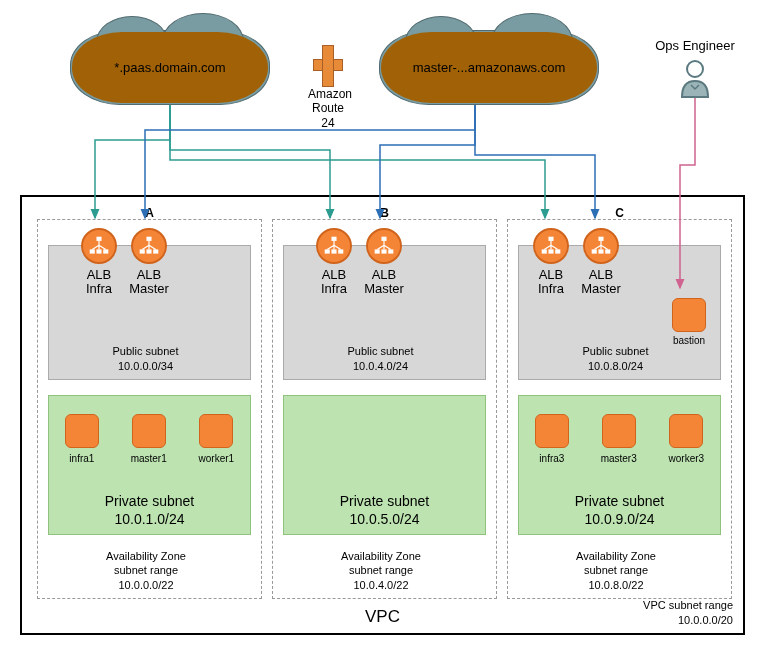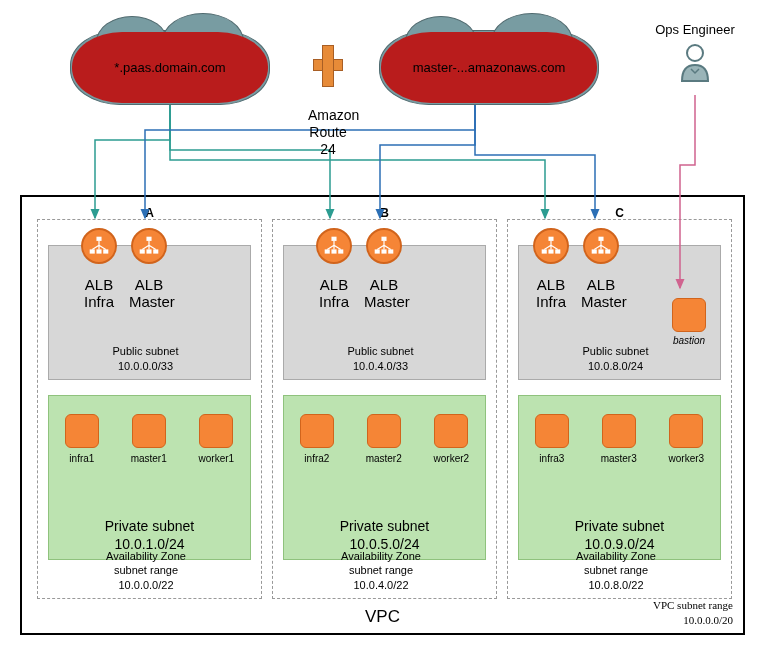--- a/index.html
+++ b/index.html
@@ -45,21 +45,21 @@
     z-index: -1;
   }
   .cloud::after {
     width: 80px; height: 55px;
     top: -18px; right: 25px;
     z-index: -1;
   }
   .cloud-mask {
     position: absolute;
     top: 1px; left: 1px; right: 1px; bottom: 1px;
-    background: #b91c1c;
+    background: #a16207;
     border-radius: 50px / 35px;
     display: flex;
     align-items: center;
     justify-content: center;
     z-index: 1;
   }
   #cloud1 { left: 70px; }
   #cloud2 { left: 379px; width: 220px; }
   
   .r53-box {
@@ -83,25 +83,25 @@
     border: 1px solid #a85e24;
   }
   .r53-icon .cross {
     position: absolute;
     top: 14px;
     left: 0; right: 0;
     height: 12px;
     background: #e78b38;
     border: 1px solid #a85e24;
   }
-  .r53-label { font-size: 14px; margin-top: 20px; line-height: 1.2; }
+  .r53-label { font-size: 12px; margin-top: 0; line-height: 1.2; }
   
   .ops {
     position: absolute;
-    top: 22px; left: 650px;
+    top: 38px; left: 650px;
     width: 90px;
     text-align: center;
     font-size: 13px;
     z-index: 3;
   }
   .ops-icon {
     margin: 6px auto 0;
     width: 34px;
   }
   
@@ -118,21 +118,20 @@
     text-align: center;
     font-weight: normal;
     font-size: 17px;
   }
   .vpc-range {
     position: absolute;
     bottom: 6px; right: 10px;
     text-align: right;
     font-size: 11px;
     line-height: 1.3;
-    font-family: Liberation Serif, serif;
   }
   
   .az {
     position: absolute;
     top: 22px;
     width: 225px;
     height: 380px;
     border: 1px dashed #999;
     background: #fff;
   }
@@ -187,40 +186,40 @@
     border-radius: 50%;
     background: #f58536;
     border: 2px solid #d1641c;
     margin: 0 auto;
     position: relative;
   }
   .alb-inner {
     position: absolute;
     top: 5px; left: 5px; right: 5px; bottom: 5px;
   }
-  .alb-label { font-size: 15px; margin-top: 13px; line-height: 1.1; }
+  .alb-label { font-size: 13px; margin-top: 4px; line-height: 1.1; }
   
   .bastion-wrap {
     position: absolute;
     top: 52px; right: 14px;
     text-align: center;
   }
   .node {
     width: 34px; height: 34px;
     border-radius: 6px;
     background: #f58536;
     border: 1px solid #d1641c;
     margin: 0 auto;
   }
-  .bastion-label { font-size: 10px; margin-top: 3px; font-style: italic; }
+  .bastion-label { font-size: 10px; margin-top: 3px; }
   
   .privnet {
     position: absolute;
     top: 175px; left: 10px; right: 10px;
-    height: 165px;
+    height: 140px;
     background: #bce3b0;
     border: 1px solid #8fc27d;
   }
   .privnet .label {
     position: absolute;
     bottom: 6px; left: 0; right: 0;
     text-align: center;
     font-size: 14px;
     line-height: 1.3;
   }
@@ -330,21 +329,21 @@
                   <rect x="10" y="2" width="6" height="5" fill="#fff"></rect>
                   <rect x="2" y="17" width="6" height="5" fill="#fff"></rect>
                   <rect x="10" y="17" width="6" height="5" fill="#fff"></rect>
                   <rect x="18" y="17" width="6" height="5" fill="#fff"></rect>
                   <path d="M13 7 L13 12 M13 12 L5 17 M13 12 L13 17 M13 12 L21 17" stroke="#fff" stroke-width="1.4" fill="none"></path>
                 </svg>
             </div>
             <div class="alb-label"><span>ALB</span><br><span>Master</span></div>
           </div>
         </div>
-        <div class="label"><span>Public subnet</span><br><span>10.0.0.0/33</span></div>
+        <div class="label"><span>Public subnet</span><br><span>10.0.0.0/34</span></div>
       </div>
       <div class="privnet">
         <div class="node-row">
           <div class="node-col">
               <div class="node"></div>
               <div class="node-label">infra1</div>
             </div>
           <div class="node-col">
               <div class="node"></div>
               <div class="node-label">master1</div>
@@ -381,37 +380,23 @@
                   <rect x="10" y="2" width="6" height="5" fill="#fff"></rect>
                   <rect x="2" y="17" width="6" height="5" fill="#fff"></rect>
                   <rect x="10" y="17" width="6" height="5" fill="#fff"></rect>
                   <rect x="18" y="17" width="6" height="5" fill="#fff"></rect>
                   <path d="M13 7 L13 12 M13 12 L5 17 M13 12 L13 17 M13 12 L21 17" stroke="#fff" stroke-width="1.4" fill="none"></path>
                 </svg>
             </div>
             <div class="alb-label"><span>ALB</span><br><span>Master</span></div>
           </div>
         </div>
-        <div class="label"><span>Public subnet</span><br><span>10.0.4.0/33</span></div>
+        <div class="label"><span>Public subnet</span><br><span>10.0.4.0/24</span></div>
       </div>
       <div class="privnet">
-        <div class="node-row">
-          <div class="node-col">
-              <div class="node"></div>
-              <div class="node-label">infra2</div>
-            </div>
-          <div class="node-col">
-              <div class="node"></div>
-              <div class="node-label">master2</div>
-            </div>
-          <div class="node-col">
-              <div class="node"></div>
-              <div class="node-label">worker2</div>
-            </div>
-        </div>
         <div class="label"><span>Private subnet</span><br><span>10.0.5.0/24</span></div>
       </div>
       <div class="az-label"><span>Availability Zone</span><br><span>subnet range</span><br><span>10.0.4.0/22</span></div>
     </div>
 
     <div id="azC" class="az">
       <div class="az-letter">C</div>
       <div class="pubnet">
         <div class="alb-group albC">
           <div class="alb">

